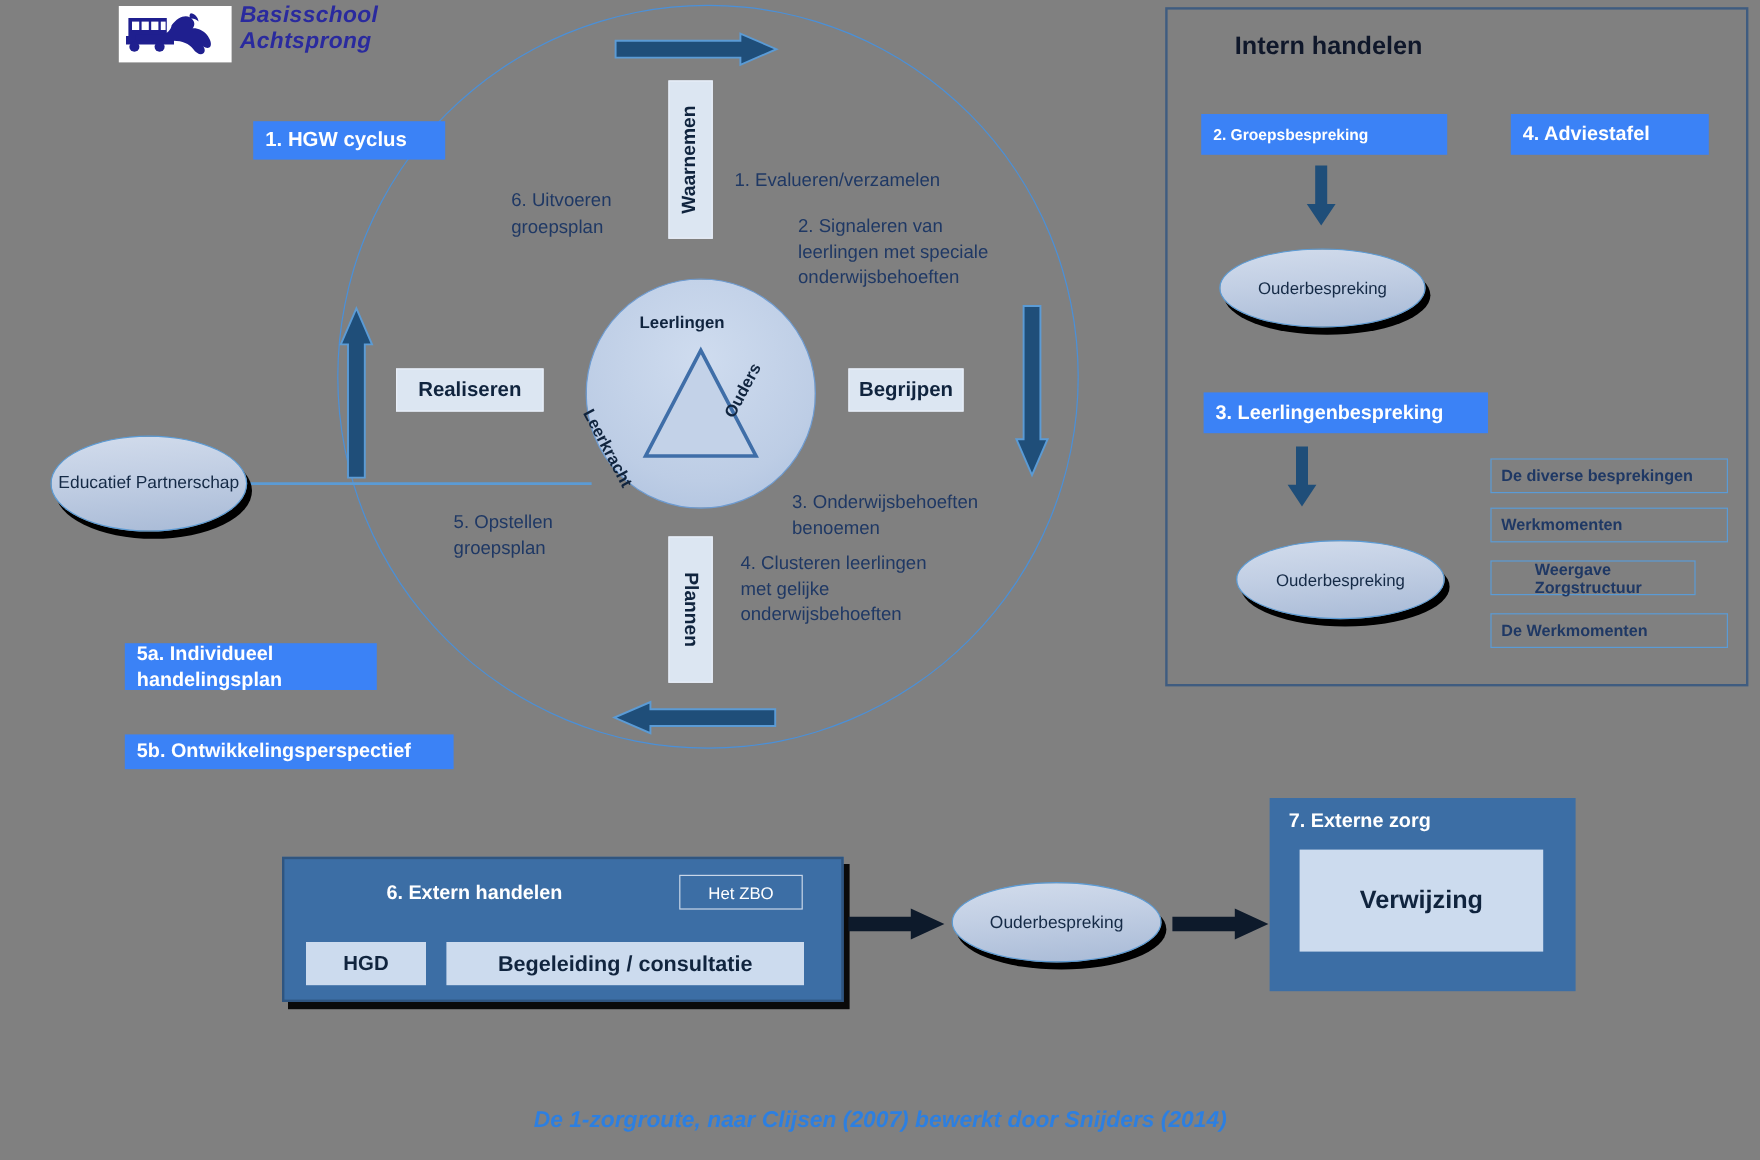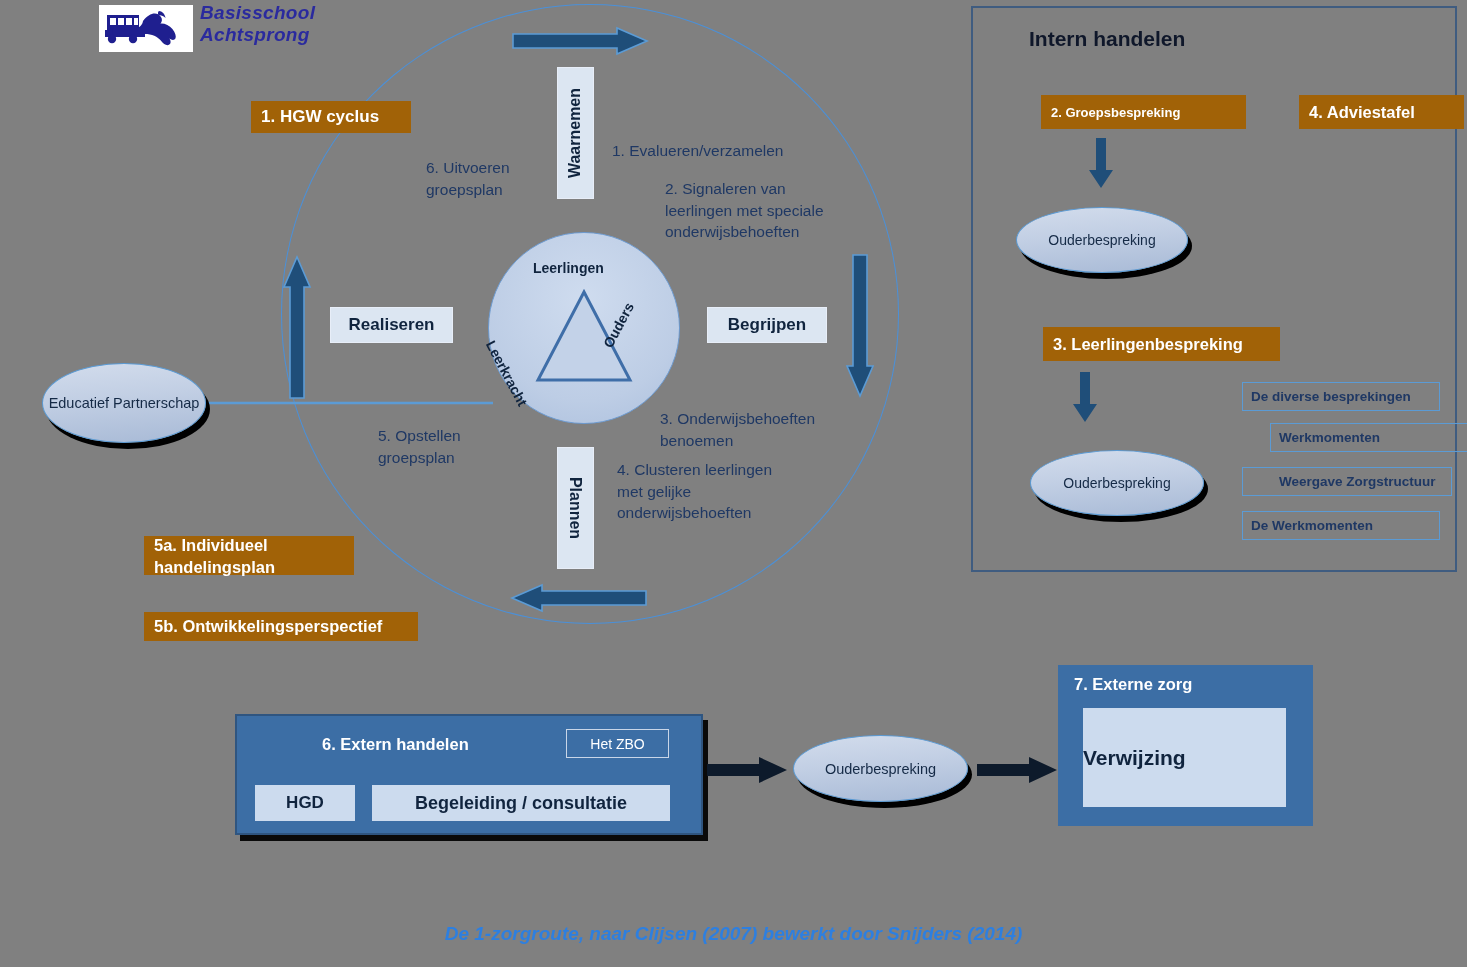--- a/index.html
+++ b/index.html
@@ -15,24 +15,23 @@
 
   
   #logo-box{left:99px;top:5px;width:94px;height:47px;background:#ffffff;}
   #logo-mark{position:absolute;left:0;top:0;width:94px;height:47px;}
   #logo-text{left:200px;top:2px;width:220px;color:#2a2a9e;font-size:19px;font-weight:bold;
              font-style:italic;line-height:22px;letter-spacing:.3px;}
   #logo-text div{white-space:nowrap;}
 
   
   .bluebox{
-    background:#a16207;color:#ffffff;font-weight:bold;
+    background:#3b82f6;color:#ffffff;font-weight:bold;
     display:flex;align-items:center;
     box-sizing:border-box;
-    margin-left:40px;
   }
   .bluebox.pad{padding:0 10px;}
 
   
   .palebox{
     background:#dce6f2;color:#10243e;font-weight:bold;
     display:flex;align-items:center;justify-content:center;
     box-sizing:border-box;
     border:1px solid #e8eef8;
   }
@@ -99,23 +98,23 @@
   #begeleiding-box{
     left:372px;top:785px;width:298px;height:36px;background:#ccdbee;
     color:#10243e;font-weight:bold;font-size:18px;
     display:flex;align-items:center;justify-content:center;
   }
   #externe-zorg-panel{
     left:1058px;top:665px;width:255px;height:161px;background:#3c6ea5;
   }
   #externe-zorg-title{left:1074px;top:675px;color:#ffffff;font-weight:bold;font-size:16.5px;}
   #verwijzing-box{
-    left:1083px;top:708px;width:203px;height:99px;background:#ccdbee;
+    left:1083px;top:708px;width:203px;height:85px;background:#ccdbee;
     color:#10243e;font-weight:bold;font-size:21px;
-    display:flex;align-items:center;justify-content:flex-start;
+    display:flex;align-items:center;justify-content:center;
   }
 
   #footer{
     left:0;top:923px;width:1467px;text-align:center;
     color:#2d7fe0;font-style:italic;font-weight:bold;font-size:19px;
   }
 </style>
 </head>
 <body>
 
@@ -154,21 +153,21 @@
 <div class="circ-label" style="left:497px;top:338px;transform:rotate(62deg);transform-origin:0 0;">Leerkracht</div>
 <div class="circ-label" style="left:600px;top:343px;transform:rotate(-62deg);transform-origin:0 0;">Ouders</div>
 
 <div class="abs bluebox pad" id="hgw-cyclus-box" style="left:211px;top:101px;width:160px;height:32px;font-size:17px;">
   <span>1. HGW cyclus</span>
 </div>
 
 <div class="abs palebox" style="left:557px;top:67px;width:37px;height:132px;">
   <span style="transform:rotate(-90deg);white-space:nowrap;font-size:16px;">Waarnemen</span>
 </div>
-<div class="abs palebox" style="left:707px;top:307px;width:120px;height:36px;font-size:17px;">
+<div class="abs palebox" style="left:707px;top:307px;width:96px;height:36px;font-size:17px;">
   <span>Begrijpen</span>
 </div>
 <div class="abs palebox" style="left:557px;top:447px;width:37px;height:122px;">
   <span style="transform:rotate(90deg);white-space:nowrap;font-size:16px;">Plannen</span>
 </div>
 <div class="abs palebox" style="left:330px;top:307px;width:123px;height:36px;font-size:17px;">
   <span>Realiseren</span>
 </div>
 
 <svg class="abs navy-arrow" style="left:513px;top:28px;width:134px;height:26px;" viewBox="0 0 134 26">
@@ -233,24 +232,24 @@
   <polygon points="7,0 17,0 17,32 24,32 12,50 0,32 7,32" fill="#1f4e79"></polygon>
 </svg>
 
 <div class="abs oval" style="left:1030px;top:450px;width:174px;height:66px;">
   <span style="font-size:14px;">Ouderbespreking</span>
 </div>
 
 <div class="abs outlinebox" style="left:1242px;top:382px;width:198px;height:29px;">
   <span>De diverse besprekingen</span>
 </div>
-<div class="abs outlinebox" style="left:1242px;top:423px;width:198px;height:29px;margin-left:28px;">
+<div class="abs outlinebox" style="left:1242px;top:423px;width:198px;height:29px;">
   <span>Werkmomenten</span>
 </div>
-<div class="abs outlinebox" style="left:1242px;top:467px;width:210px;height:29px;padding-left:36px;">
+<div class="abs outlinebox" style="left:1242px;top:467px;width:171px;height:29px;padding-left:36px;">
   <span>Weergave Zorgstructuur</span>
 </div>
 <div class="abs outlinebox" style="left:1242px;top:511px;width:198px;height:29px;">
   <span>De Werkmomenten</span>
 </div>
 
 <div class="abs" id="extern-panel"></div>
 <div class="abs" id="extern-title">6. Extern handelen</div>
 <div class="abs" id="zbo-box">
   <span>Het ZBO</span>

